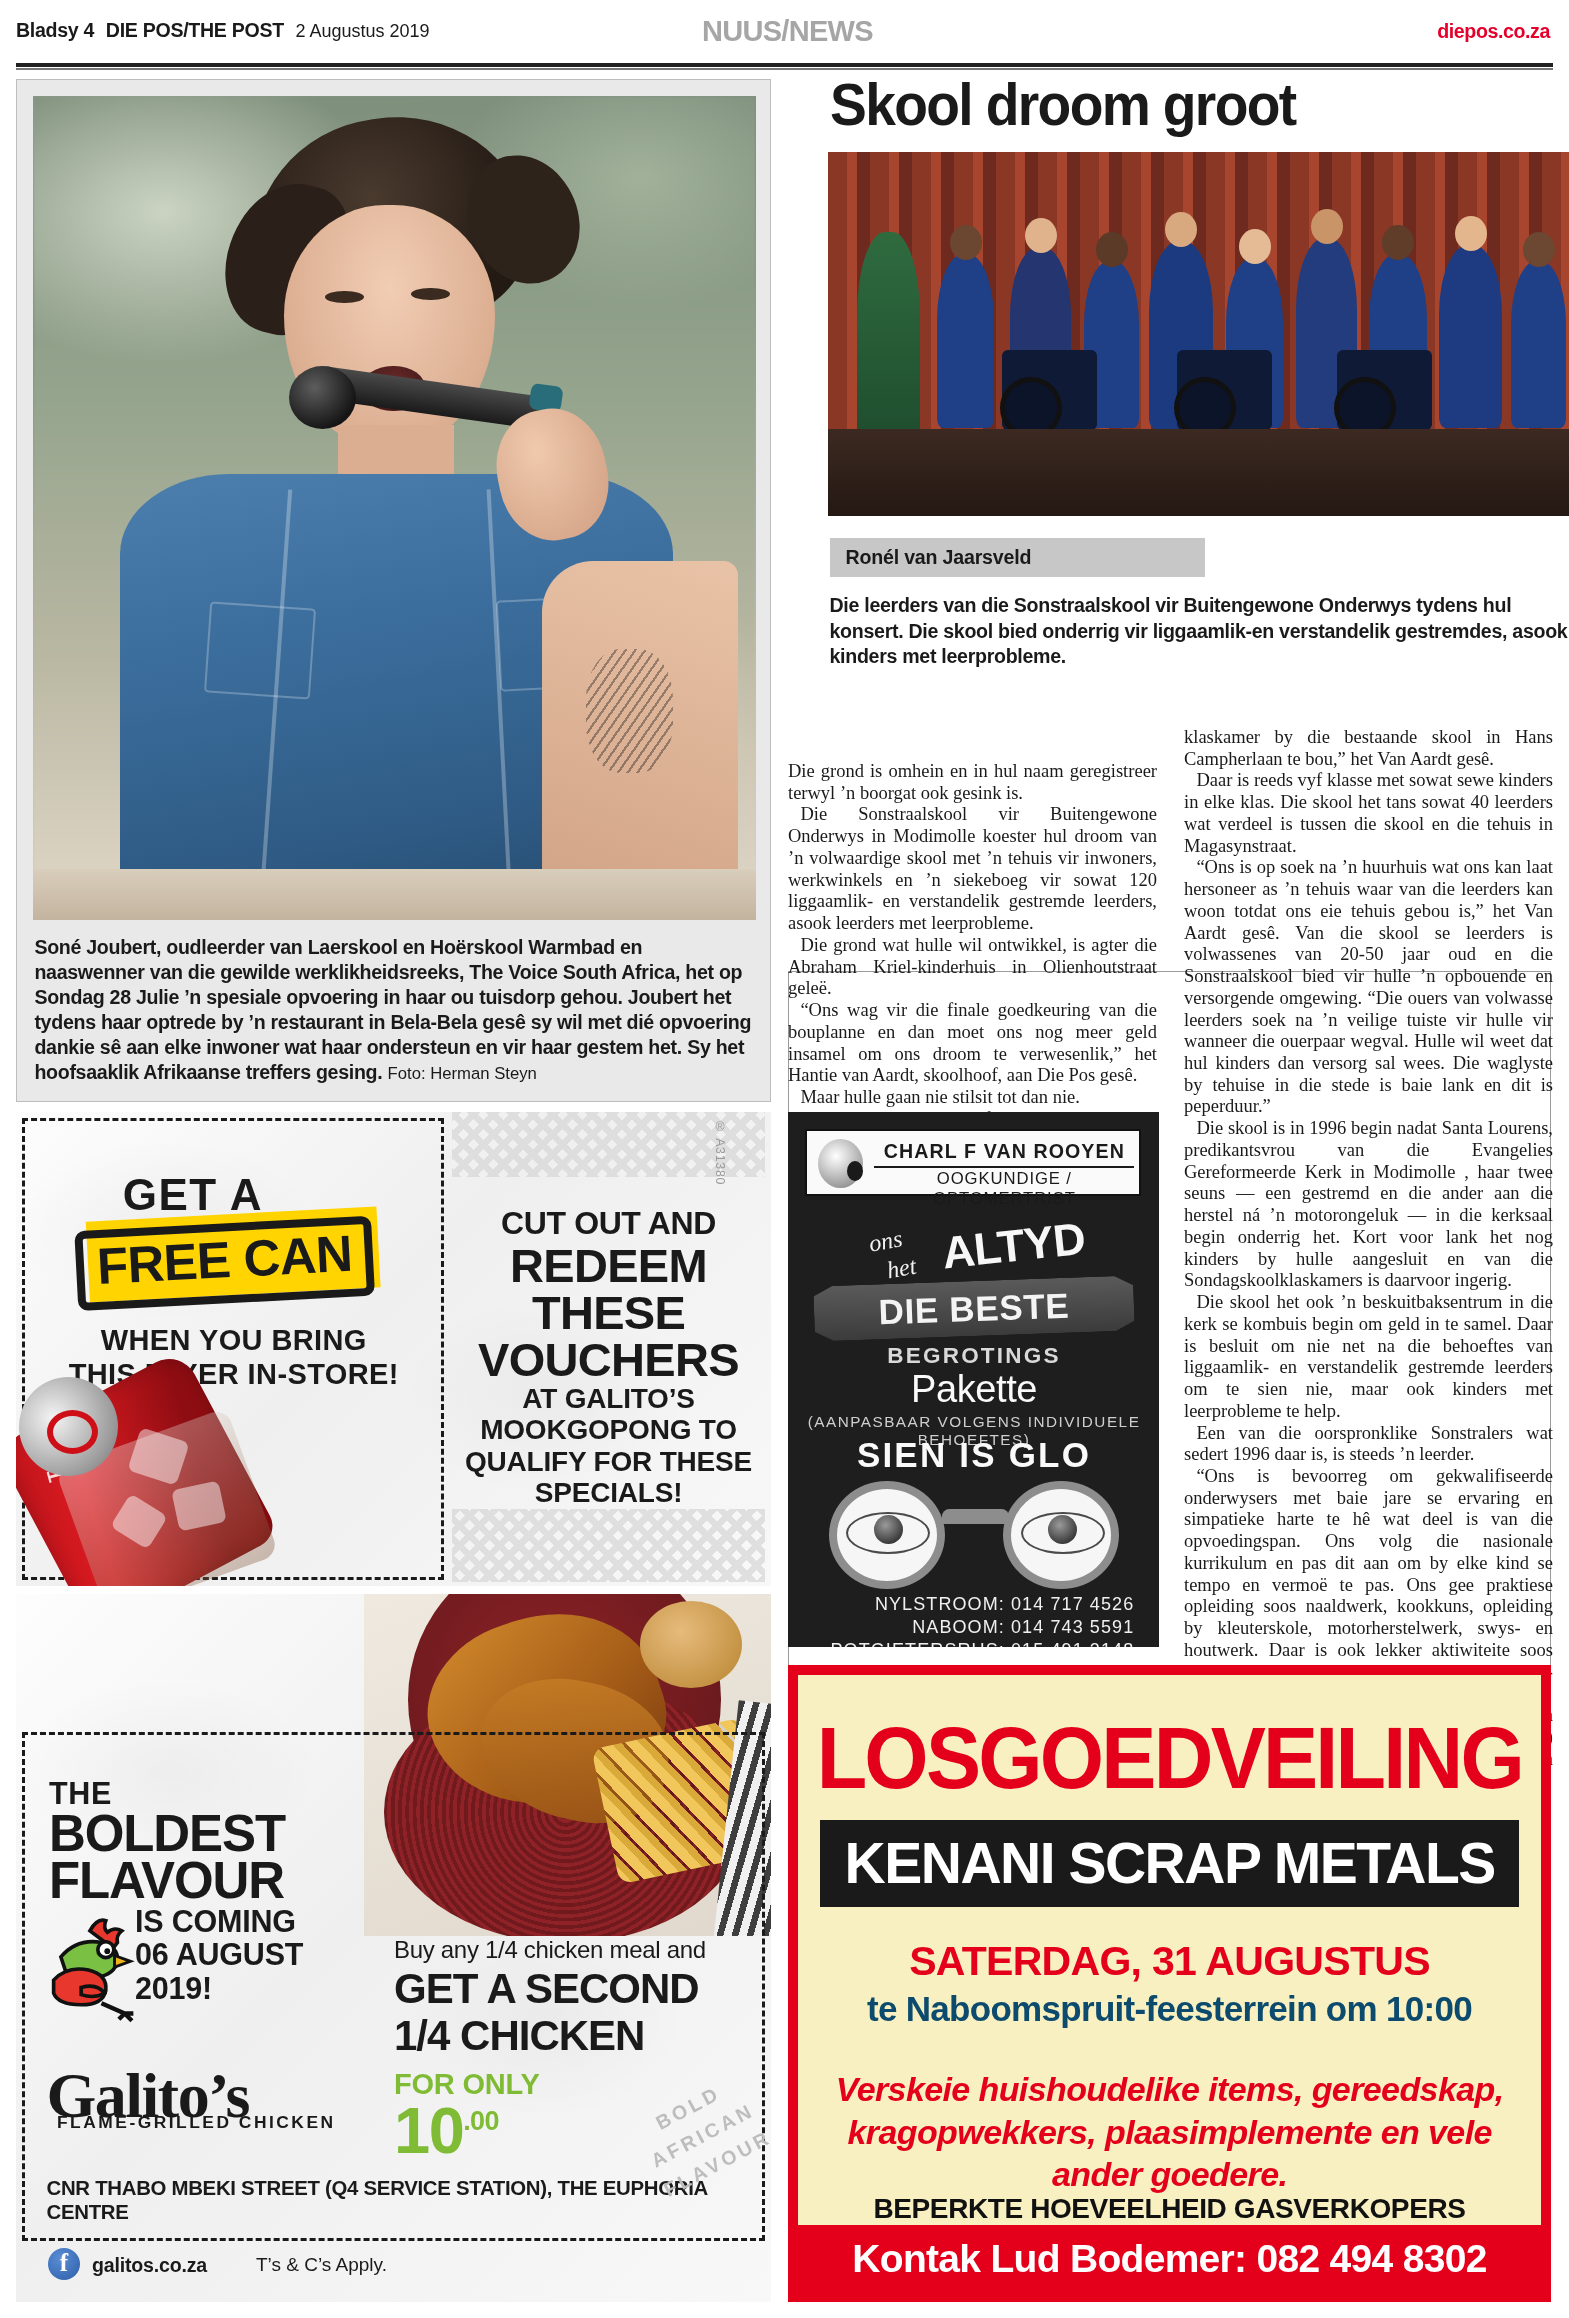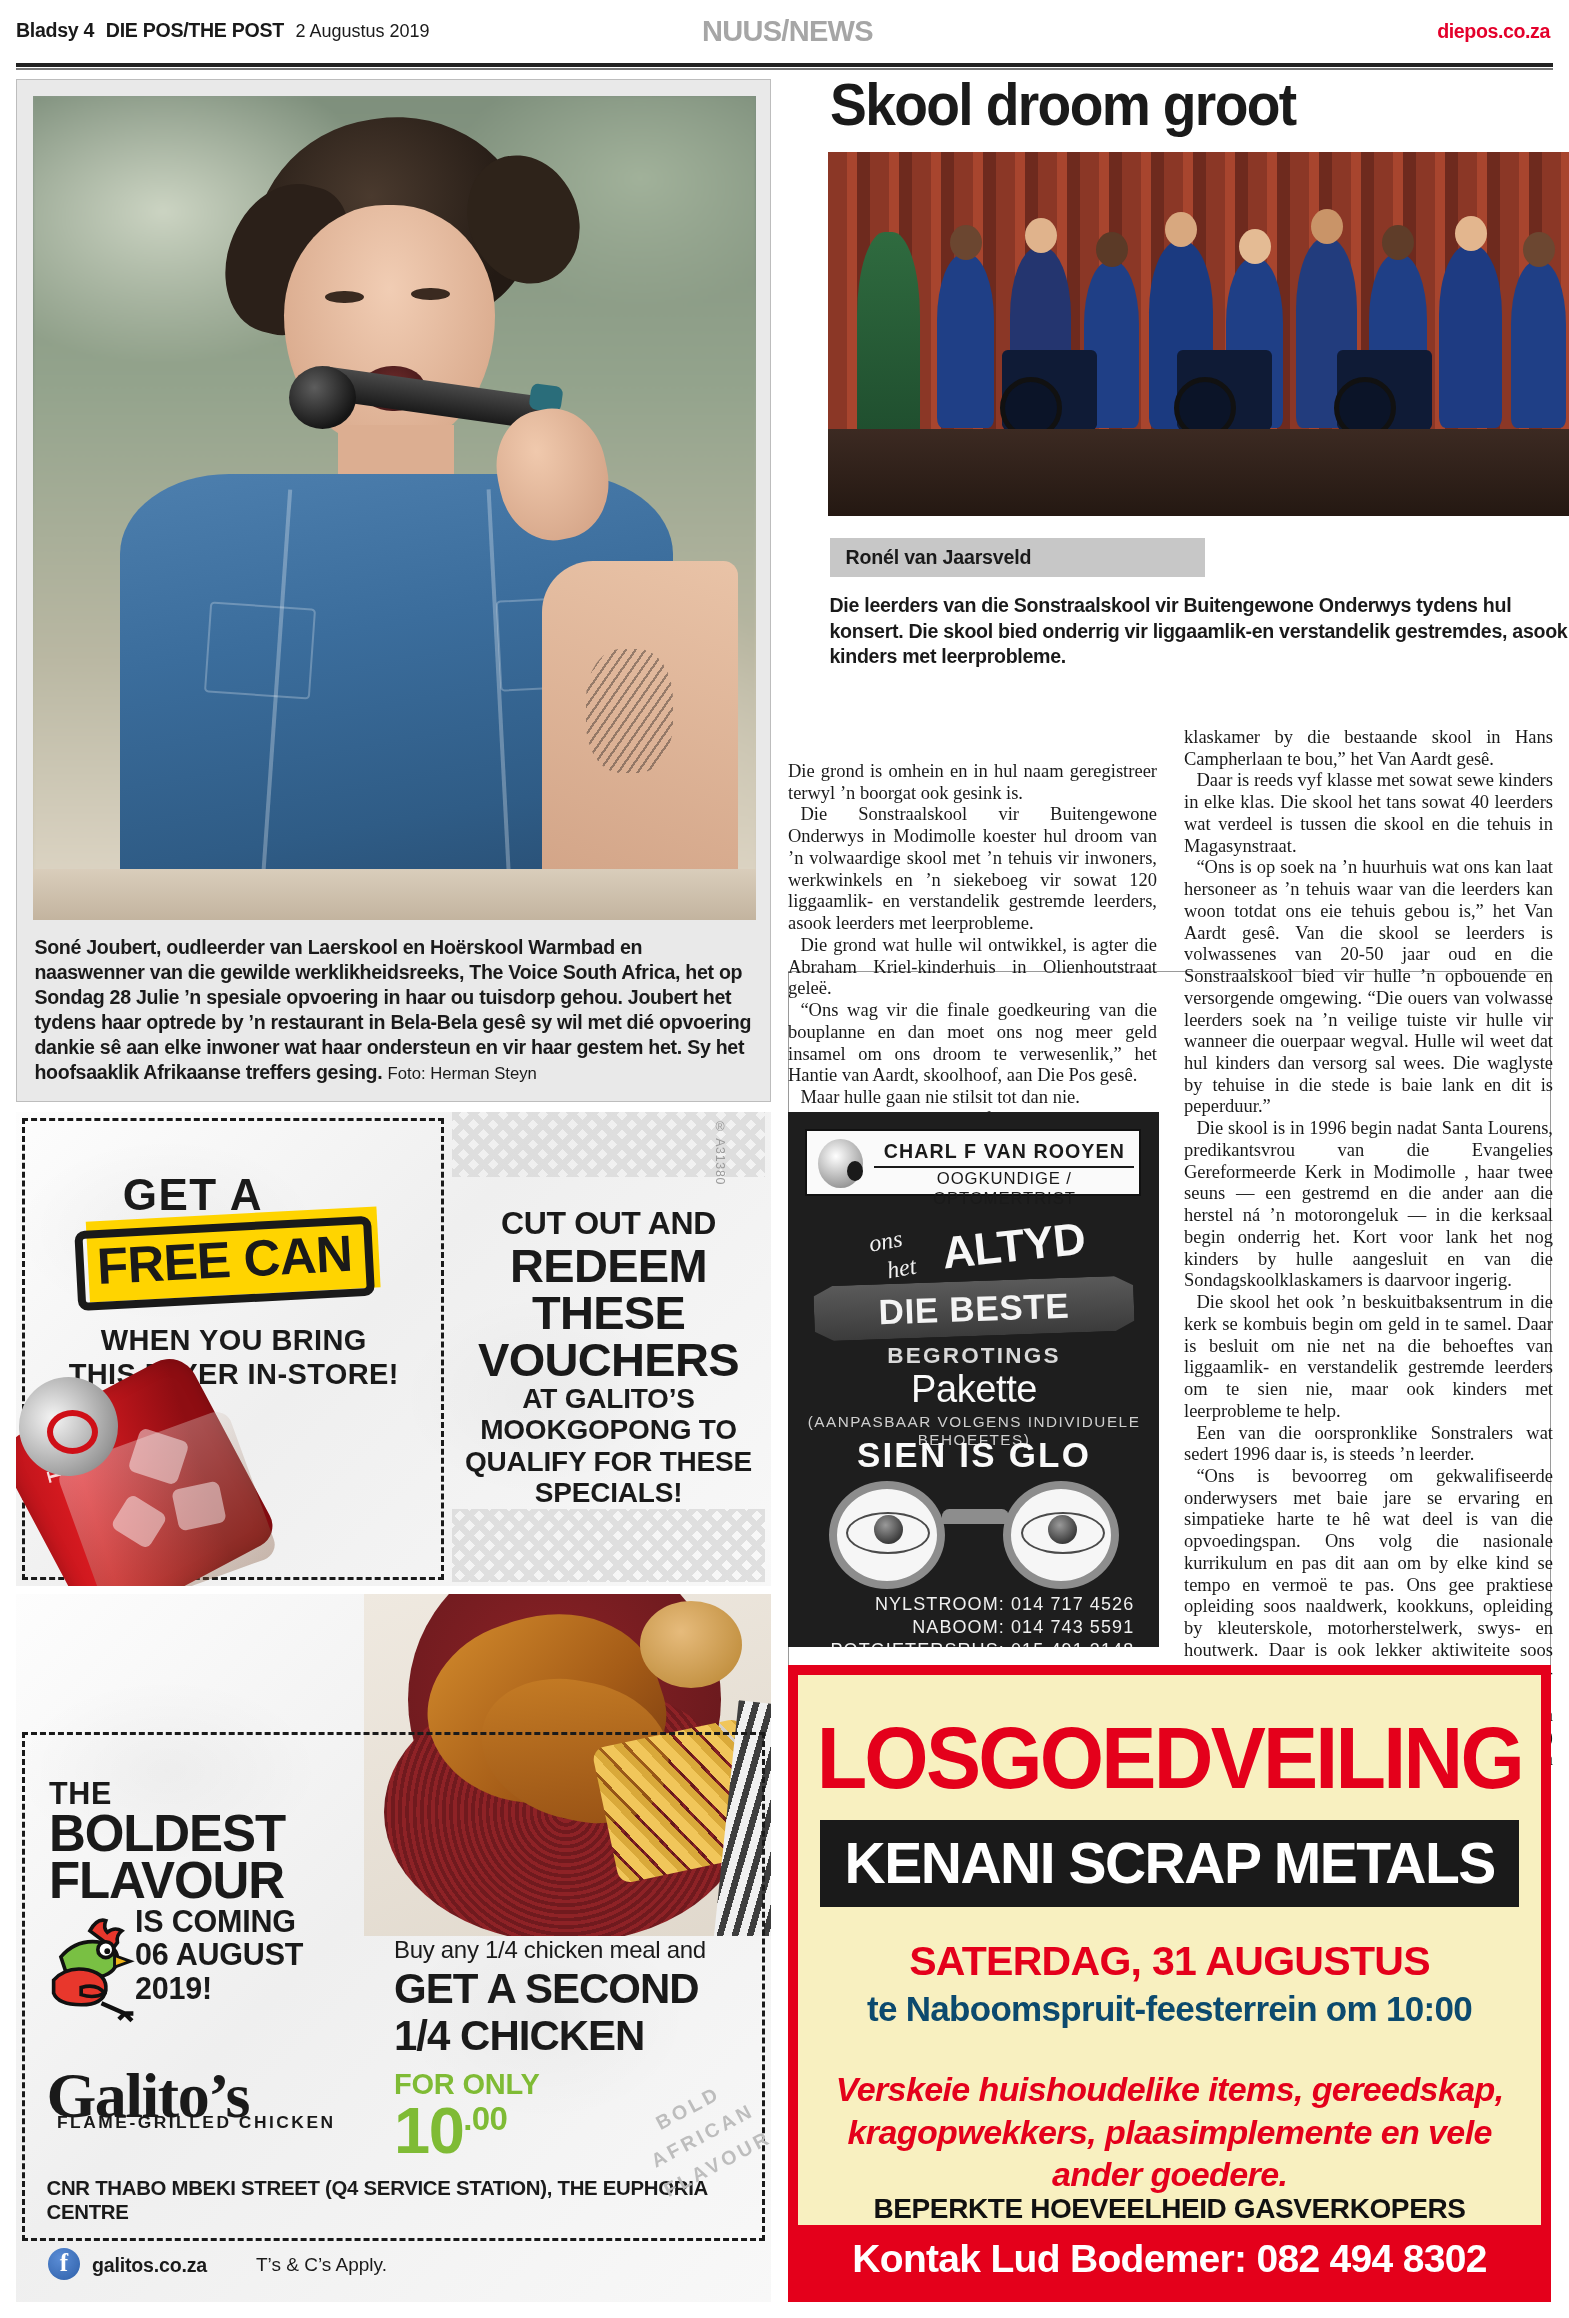--- a/index.html
+++ b/index.html
@@ -162,21 +162,21 @@
   .fb-circle{position:absolute;left:32px;top:654px;width:32px;height:32px;border-radius:50%;
      background:radial-gradient(circle at 38% 32%,#5b8dd6,#2d5fa8);color:#fff;font-family:"Liberation Serif",serif;
      font-weight:bold;font-size:25px;text-align:center;line-height:30.5px;}
   .gal-url{position:absolute;left:76px;top:660px;font-weight:bold;font-size:19.6px;letter-spacing:-0.2px;}
   .gal-tc{position:absolute;left:240px;top:660px;font-size:19px;}
   .gal-offer{position:absolute;left:378px;top:342px;width:349px;}
   .go-buy{font-size:24px;letter-spacing:-0.3px;}
   .go-big{font-weight:bold;font-size:42px;line-height:1.0;letter-spacing:-1px;margin-top:4.4px;}
   .go-only{font-weight:bold;font-size:29px;color:#7fbb35;letter-spacing:-0.2px;margin-top:11.6px;}
   .go-price{font-weight:bold;font-size:65px;color:#7fbb35;line-height:.92;letter-spacing:-1.5px;}
-  .go-price sup{font-size:33px;vertical-align:super;letter-spacing:-0.7px;}
+  .go-price sup{font-size:27px;vertical-align:super;letter-spacing:-0.7px;}
   .go-stamp{position:absolute;left:240px;top:153px;width:138px;color:#bdbdbd;font-size:19.6px;font-weight:bold;
      letter-spacing:3.6px;line-height:1.6;transform:rotate(-28deg);text-align:center;}
 
   
   #opto-ad{position:absolute;left:788px;top:1112px;width:371px;height:535px;background:#1e1e1e;overflow:hidden;}
   .opto-head{position:absolute;left:17.4px;top:17.4px;width:336px;height:67px;background:#fafafa;border:2.2px solid #111;box-sizing:border-box;}
   .opto-eyeball{position:absolute;left:10.2px;top:7.3px;width:45px;height:49px;border-radius:50%;
      background:radial-gradient(circle at 40% 35%,#fff,#9d9d9d 72%,#6f6f6f);}
   .opto-pupil{position:absolute;left:29px;top:22px;width:16px;height:20.4px;border-radius:50%;background:#1a1a1a;}
   .opto-name{position:absolute;left:67px;top:8.7px;width:260px;text-align:center;font-size:19.6px;font-weight:bold;letter-spacing:1.1px;color:#1a1a1a;}

